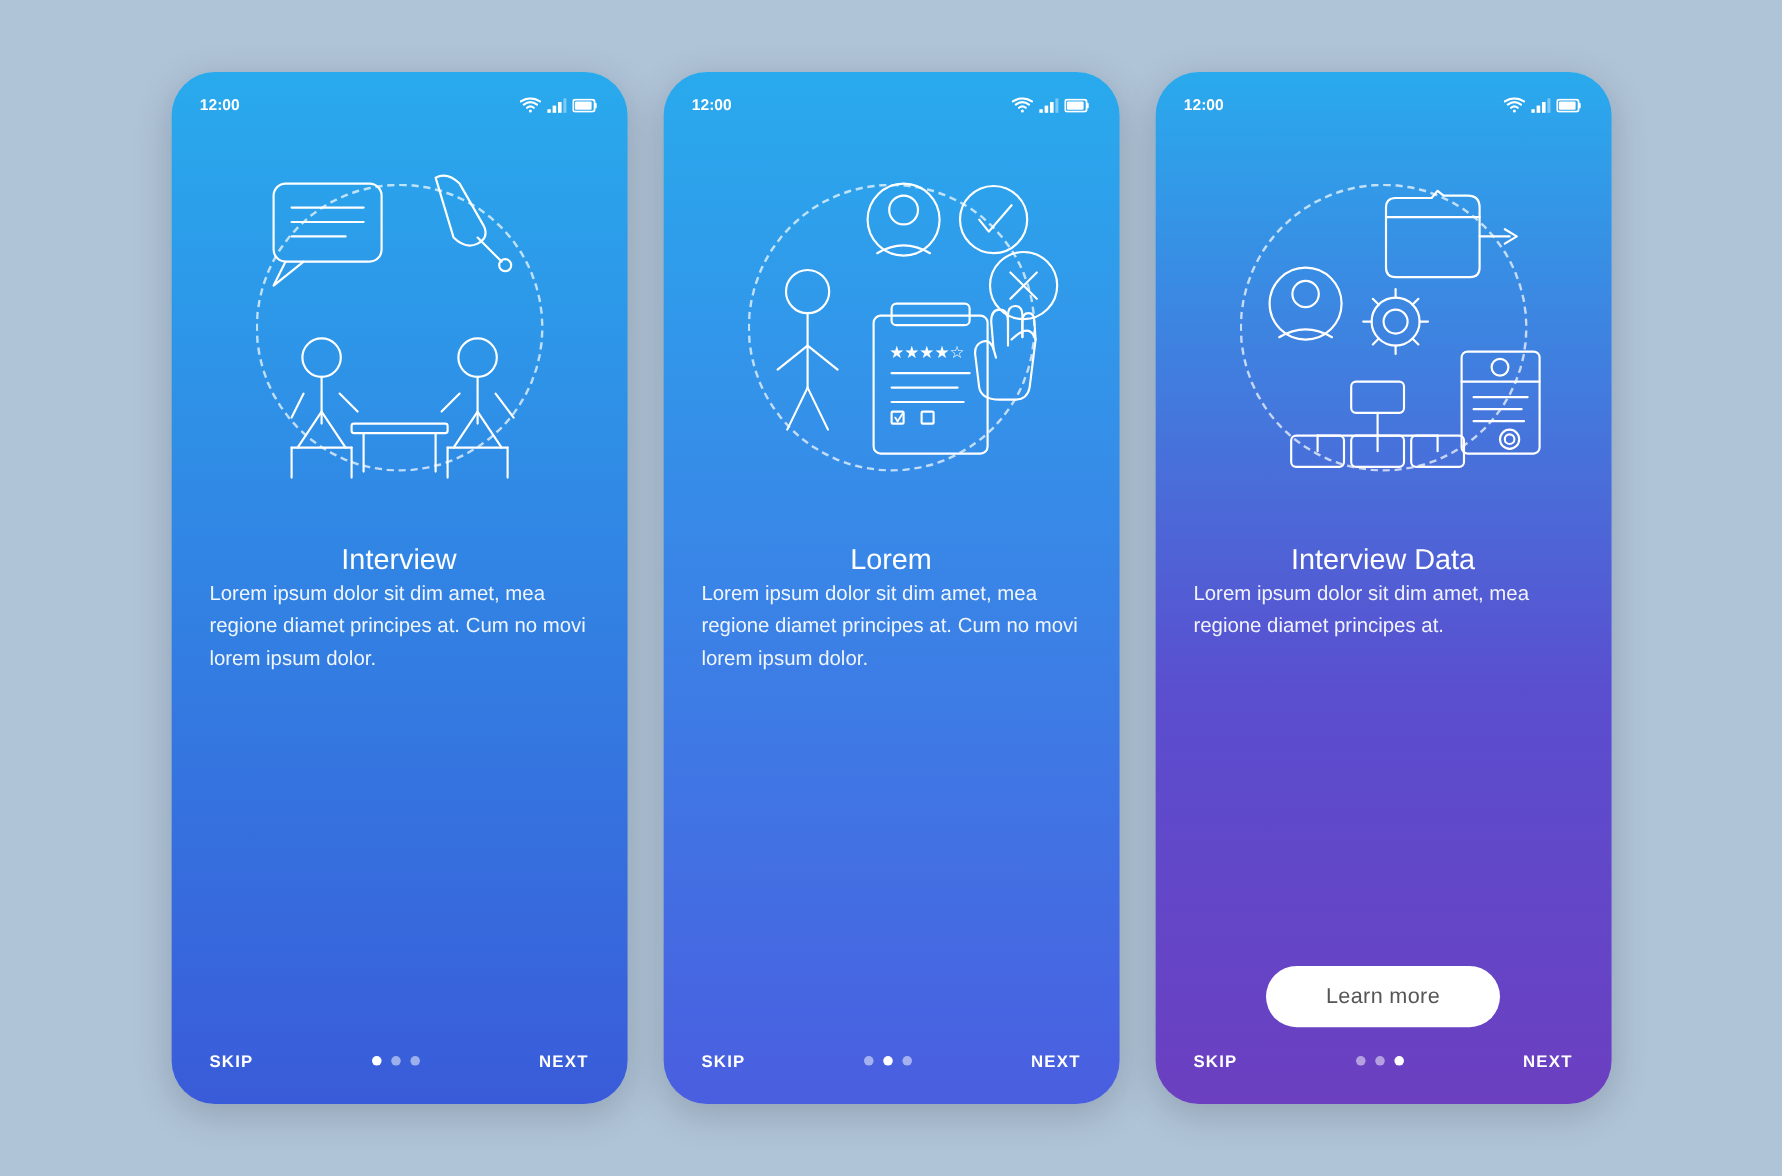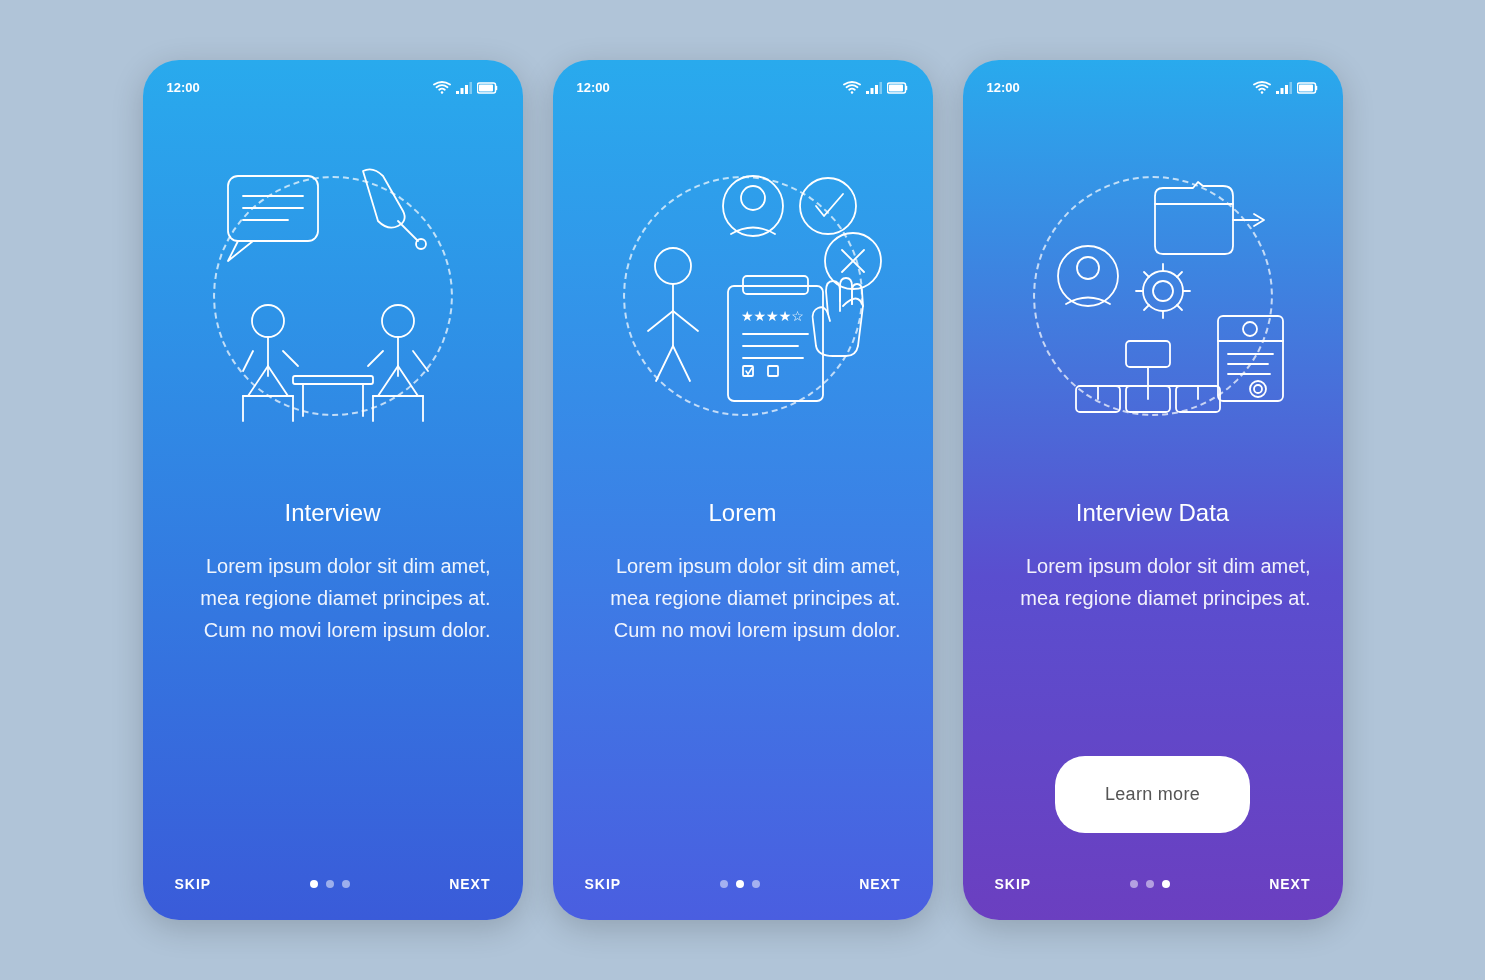--- a/index.html
+++ b/index.html
@@ -19,21 +19,20 @@
       width: 380px;
       height: 860px;
       border-radius: 36px;
       padding: 20px 24px 28px;
       display: flex;
       flex-direction: column;
       align-items: center;
       position: relative;
       overflow: hidden;
       box-shadow: 0 8px 32px rgba(0,0,0,0.18);
-      gap: 23px;
     }
 
     .phone-card::before {
       content: '';
       position: absolute;
       inset: 0;
       border-radius: 36px;
       z-index: 0;
     }
 
@@ -96,35 +95,35 @@
     .card-title {
       color: white;
       font-size: 24px;
       font-weight: 400;
       text-align: center;
     }
 
     
     .card-desc {
       color: rgba(255,255,255,0.92);
-      font-size: 20px;
+      font-size: 17px;
       line-height: 1.6;
-      text-align: right;
+      text-align: left;
       margin-bottom: 20px;
       flex: 1;
       padding: 0 8px;
     }
 
     
     .learn-more-btn {
       background: white;
       color: #555;
       border: none;
       border-radius: 30px;
-      padding: 28px 50px;
+      padding: 15px 50px;
       font-size: 18px;
       font-weight: 400;
       cursor: pointer;
       margin-bottom: 20px;
       letter-spacing: 0.3px;
     }
 
     
     .nav-bottom {
       width: 100%;

